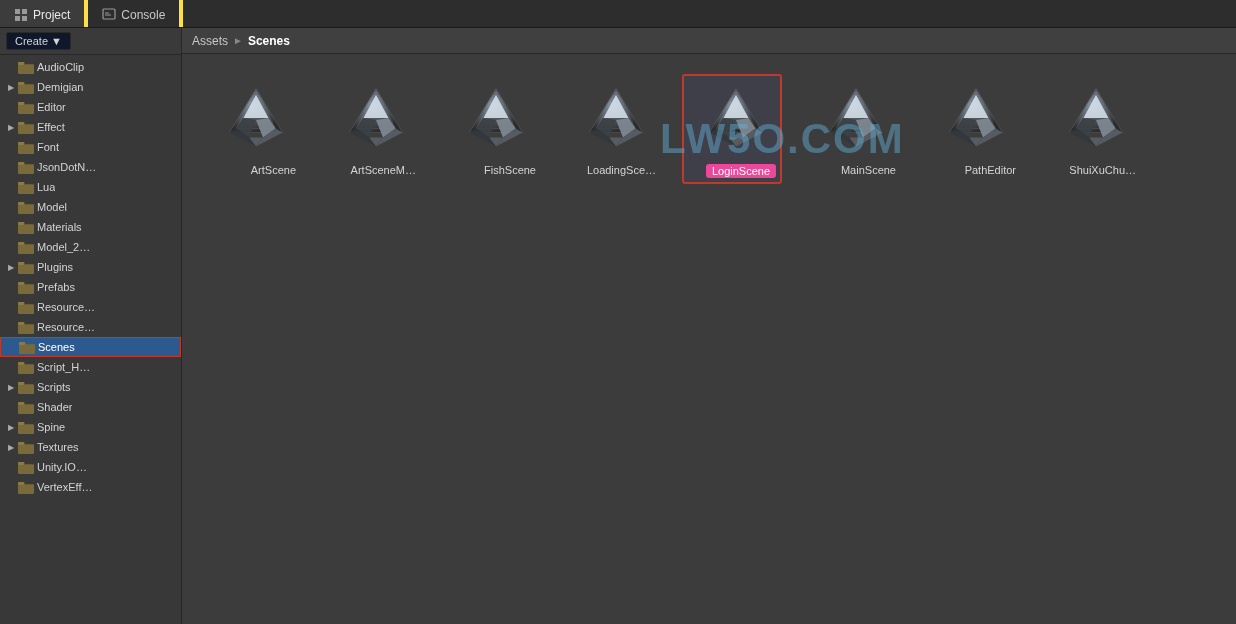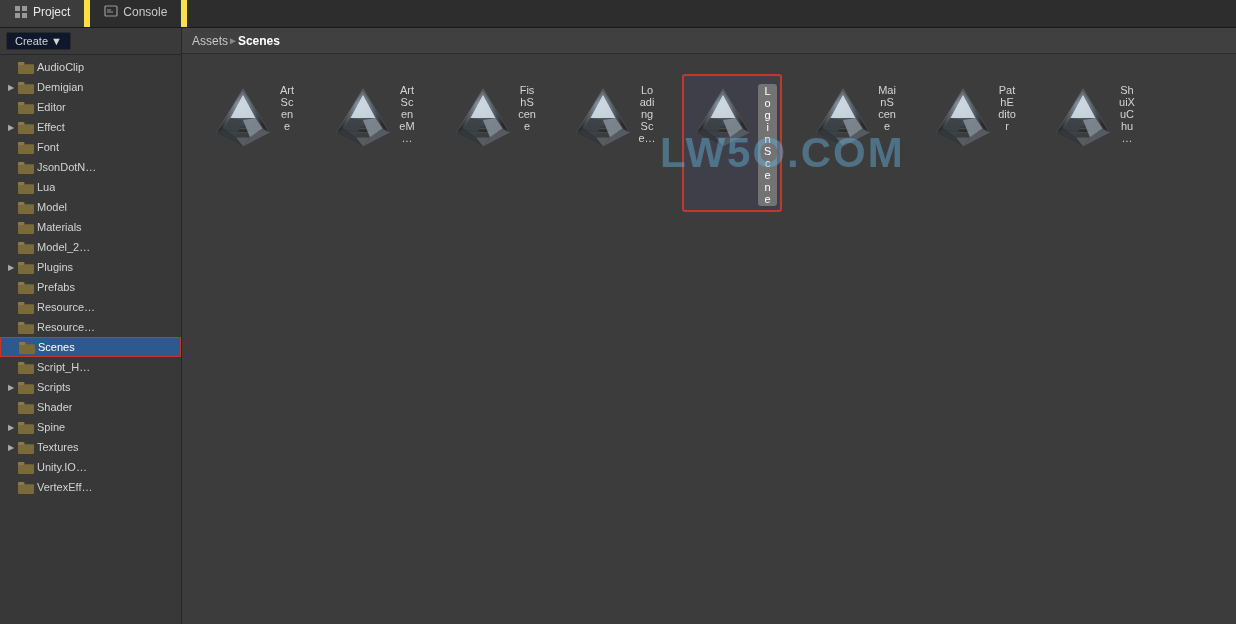--- a/index.html
+++ b/index.html
@@ -16,26 +16,26 @@
     
     .header {
       display: flex;
       align-items: stretch;
       background: #2d2d2d;
       height: 28px;
       border-bottom: 1px solid #1a1a1a;
     }
     .tab {
       display: flex;
-      align-items: flex-end;
+      align-items: flex-start;
       padding: 8px 14px;
       font-size: 12px;
       color: #c8c8c8;
       cursor: pointer;
-      border-right: 6px solid #fde047;
+      border-right: 4px solid #fde047;
       gap: 5px;
     }
     .tab.active {
       background: #3c3c3c;
       color: #e8e8e8;
     }
     .tab-icon {
       width: 14px;
       height: 14px;
     }
@@ -113,20 +113,21 @@
       background: #3c3c3c;
     }
 
     .breadcrumb {
       display: flex;
       align-items: center;
       padding: 5px 10px;
       background: #404040;
       border-bottom: 1px solid #2a2a2a;
       font-size: 12px;
+      gap: 5px;
       height: 26px;
     }
     .breadcrumb-separator {
       color: #888;
       font-size: 10px;
     }
     .breadcrumb-item {
       color: #c8c8c8;
     }
     .breadcrumb-item.current {
@@ -138,33 +139,34 @@
       display: flex;
       flex-wrap: wrap;
       padding: 20px;
       gap: 20px;
       align-items: flex-start;
       position: relative;
     }
 
     .scene-item {
       display: flex;
-      align-items: flex-start;
+      flex-direction: column;
+      align-items: flex-end;
       cursor: pointer;
       padding: 6px;
       border-radius: 3px;
       width: 100px;
     }
     .scene-item.selected {
       border: 2px solid #c0392b;
       padding: 4px;
       background: rgba(100,100,200,0.1);
     }
     .scene-item.selected .scene-label {
-      background: #737373;
+      background: #ec4899;
       color: #fff;
       padding: 1px 6px;
       border-radius: 3px;
     }
 
     .scene-icon {
       width: 80px;
       height: 80px;
       display: flex;
       align-items: center;

